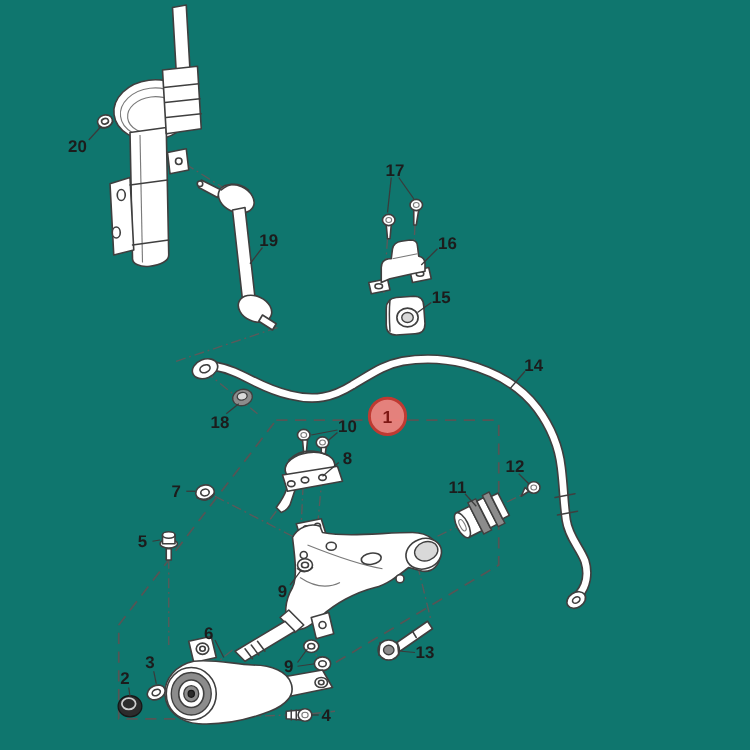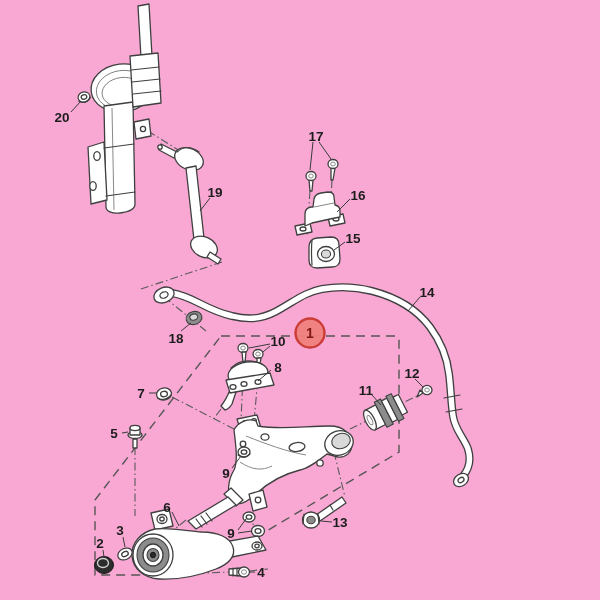--- a/index.html
+++ b/index.html
@@ -1,16 +1,16 @@
 <!DOCTYPE html>
 <html><head>
 <meta charset="utf-8">
 <style>
   html,body{margin:0;padding:0;background:#fff;}
-  .stage{position:relative;width:600px;height:600px;background:#f9a8d4;overflow:hidden;
+  .stage{position:relative;width:600px;height:600px;background:#0f766e;overflow:hidden;
          font-family:"Liberation Sans",sans-serif;text-decoration:underline;}
   svg{display:block;}
   .outline{fill:#ffffff;stroke:#3f3f3f;stroke-width:1.3;stroke-linejoin:round;}
   .line{stroke:#3f3f3f;stroke-width:1.2;fill:none;stroke-linecap:round;}
   .thin{stroke:#7a7a7a;stroke-width:0.9;fill:none;}
   .dashdot{stroke:#5a5a5a;stroke-width:1.1;fill:none;stroke-dasharray:8 3 1.5 3;}
   .dashed{stroke:#555555;stroke-width:1.4;fill:none;stroke-dasharray:9 6;stroke-linejoin:miter;}
   .leader{stroke:#3a3a3a;stroke-width:1;fill:none;}
   .callout-label{font:700 13.5px "Liberation Sans",sans-serif;fill:#1c1c1c;text-anchor:middle;}
   .hl-label{font:700 14px "Liberation Sans",sans-serif;text-anchor:middle;}

